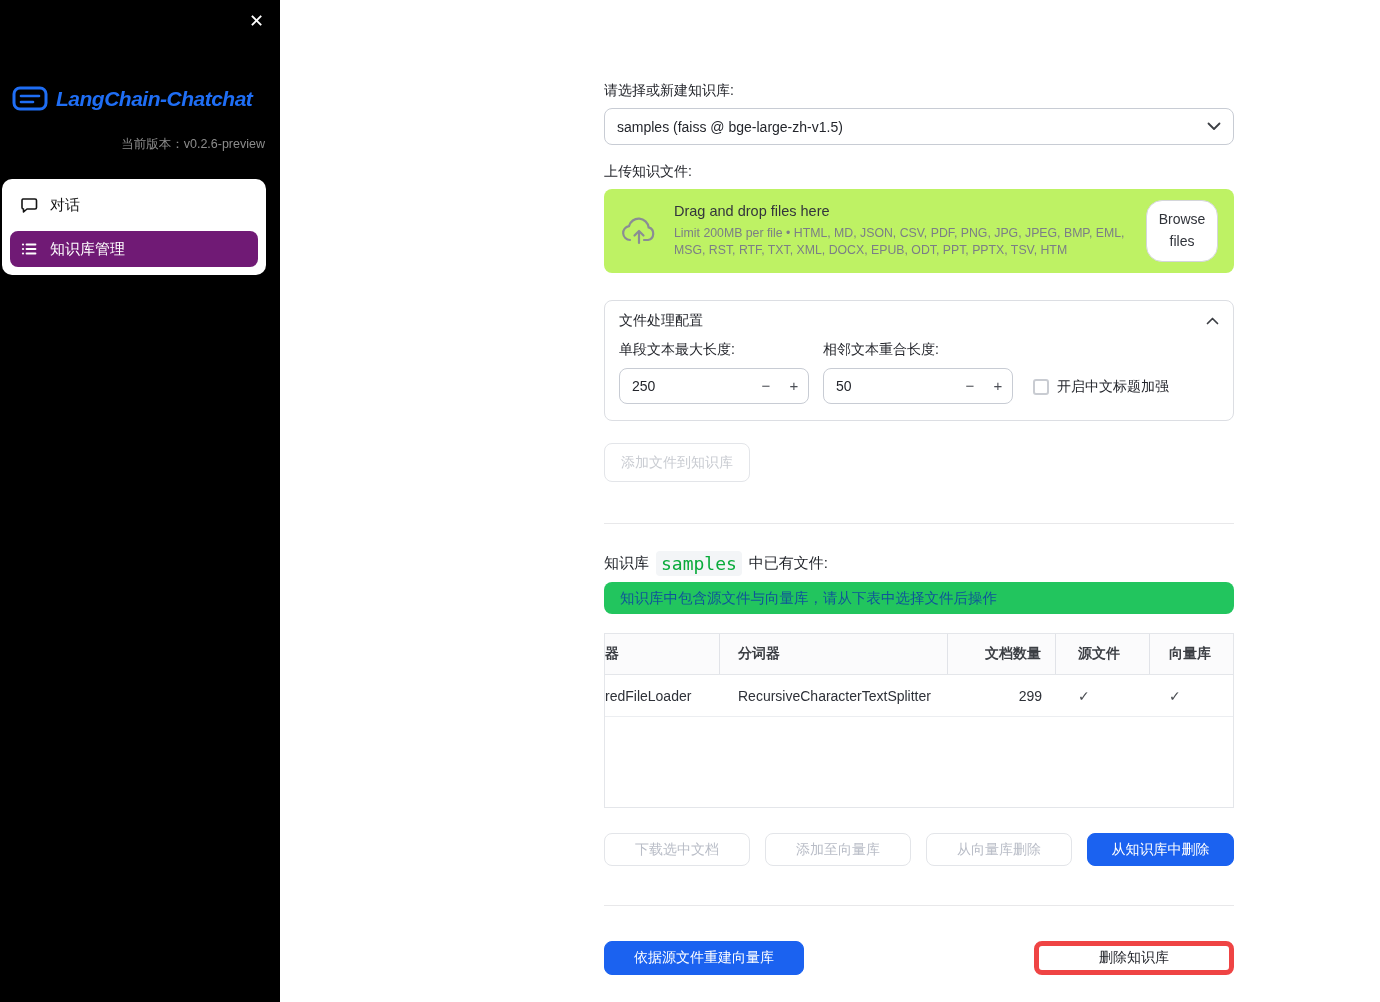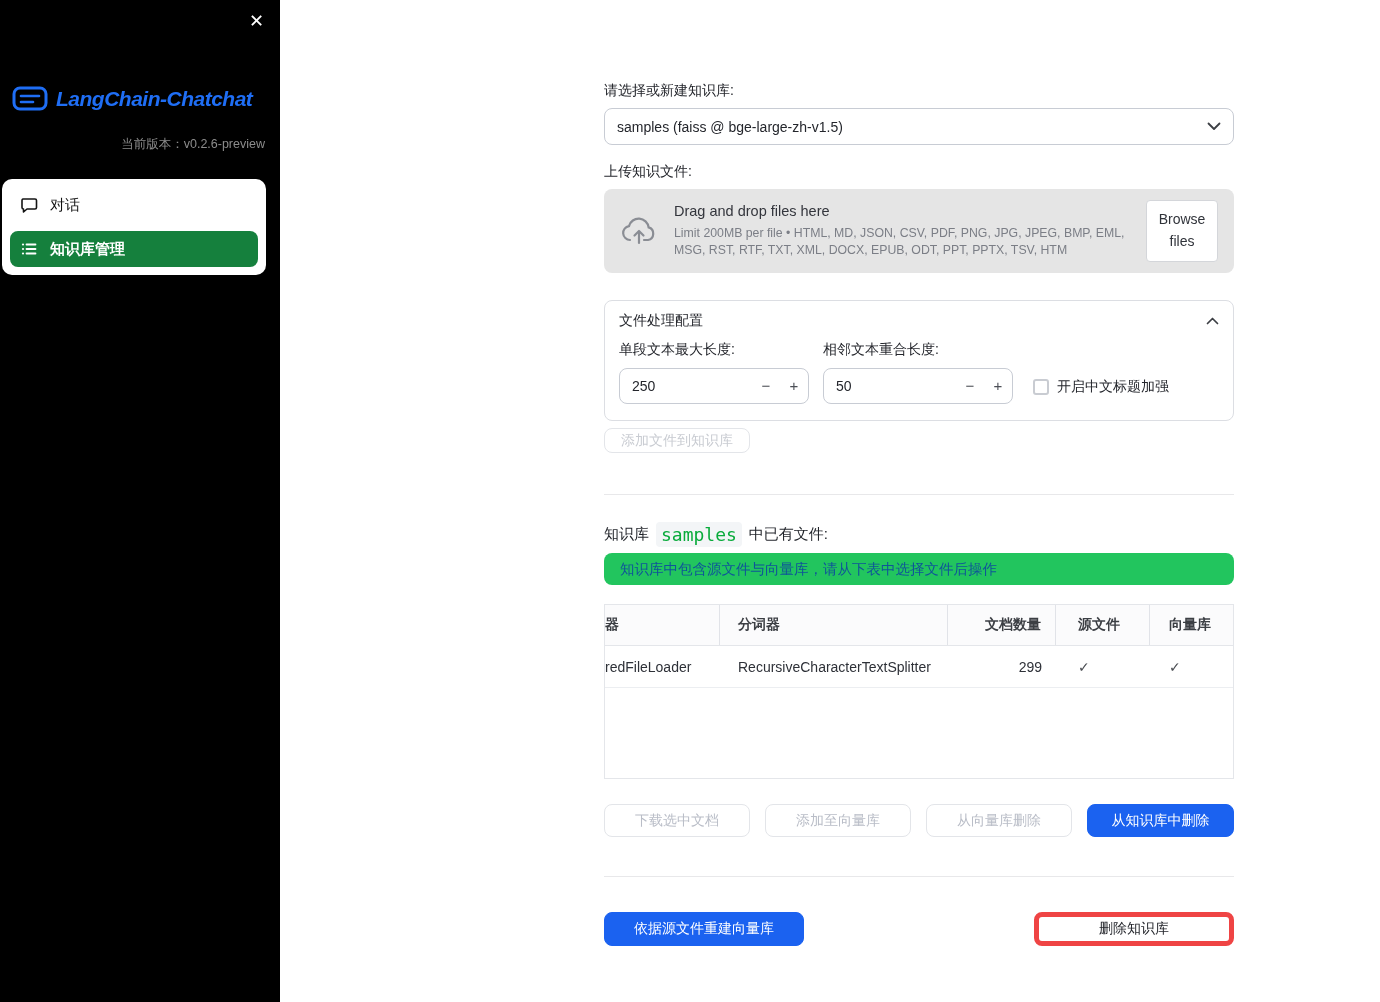--- a/index.html
+++ b/index.html
@@ -11,59 +11,59 @@
   .sidebar { position:relative; width:280px; height:100%; background:#000; flex:0 0 280px; }
   .sb-close { position:absolute; top:8px; right:12px; background:transparent; border:none;
     color:#fff; font-size:18px; line-height:1; cursor:pointer; padding:4px; }
   .logo-row { display:flex; align-items:center; gap:8px; margin:84px 12px 0 12px; }
   .logo-text { color:#1f6ef5; font-size:21px; font-weight:700; font-style:italic; letter-spacing:-0.5px; white-space:nowrap; }
   .version { margin:22px 15px 0 0; text-align:right; color:#8c8c8c; font-size:12.5px; }
   .menu-card { margin:26px 14px 0 2px; background:#fff; border-radius:10px; padding:8px; }
   .menu-item { display:flex; align-items:center; gap:12px; height:36px; padding:0 10px;
     border-radius:8px; font-size:15px; color:#111; cursor:pointer; }
   .menu-item + .menu-item { margin-top:8px; }
-  .menu-item.selected { background:#15803d; color:#fff; font-weight:700; }
+  .menu-item.selected { background:#701a75; color:#fff; font-weight:400; }
 
   
   .main { position:relative; flex:1; background:#fff; }
   .content { position:absolute; left:324px; top:0; width:630px; }
 
   .field-label { margin-top:82px; font-size:14px; color:#24262c; }
   .selectbox { margin-top:8px; height:37px; border:1px solid #c8ccd4; border-radius:8px;
     display:flex; align-items:center; padding:0 12px; cursor:pointer; background:#fff; }
   .selectbox .sel-value { flex:1; font-size:14px; color:#24262c; }
 
   .upload-label { margin-top:18px; font-size:14px; }
-  .dropzone { margin-top:8px; height:84px; background:#e5e5e5; border-radius:8px;
+  .dropzone { margin-top:8px; height:84px; background:#bef264; border-radius:8px;
     display:flex; align-items:center; padding:0 16px; gap:16px; }
   .dz-icon { flex:0 0 38px; display:flex; align-items:center; }
   .dz-texts { flex:1; }
   .dz-title { font-size:14.5px; color:#33353c; }
   .dz-hint { margin-top:6px; font-size:12.3px; line-height:1.35; color:#7b7e86; }
-  .browse-btn { flex:0 0 72px; background:#fff; border:1px solid #d4d6da; border-radius:4px;
+  .browse-btn { flex:0 0 72px; background:#fff; border:1px solid #d4d6da; border-radius:16px;
     padding:8px 6px; font-size:14px; color:#30333a; text-align:center; cursor:pointer; line-height:1.55; }
 
   .expander { margin-top:27px; border:1px solid #dcdee3; border-radius:8px; }
   .exp-head { height:40px; display:flex; align-items:center; justify-content:space-between;
     padding:0 14px; cursor:pointer; }
   .exp-title { font-size:14px; color:#24262c; }
   .exp-body { padding:0 14px 16px 14px; display:flex; align-items:flex-end; }
   .num-group { width:190px; }
   .num-group + .num-group { margin-left:14px; }
   .num-label { font-size:14px; color:#24262c; margin-bottom:9px; }
   .num-input { height:36px; border:1px solid #c8ccd4; border-radius:8px; display:flex; align-items:center; background:#fff; }
   .num-value { flex:1; padding-left:12px; font-size:14px; color:#24262c; }
   .step-btn { width:28px; text-align:center; font-size:15px; color:#4b4e55; cursor:pointer;
     background:transparent; border:none; line-height:36px; }
   .chk-group { margin-left:20px; display:flex; align-items:center; gap:8px; margin-bottom:8px; cursor:pointer; }
   .chk-box { width:16px; height:16px; border:2px solid #c9ccd2; border-radius:3px; background:#fff; }
   .chk-label { font-size:14px; color:#24262c; white-space:nowrap; }
 
   .btn { border-radius:8px; font-size:14px; display:inline-flex; align-items:center; justify-content:center; cursor:pointer; }
-  .add-files-btn { margin-top:7px; height:25px; padding:0 16px; background:#fff;
+  .add-files-btn { margin-top:22px; height:39px; padding:0 16px; background:#fff;
     border:1px solid #e3e5e9; color:#c9ccd2; }
 
   .divider { margin-top:41px; border:none; border-top:1px solid #e8e8ea; }
   .divider2 { margin-top:39px; border:none; border-top:1px solid #e8e8ea; }
 
   .kbline { margin-top:27px; font-size:15px; color:#1f2228; display:flex; align-items:center; gap:7px; }
   .inline-code { font-family:"DejaVu Sans Mono","Liberation Mono",monospace; font-size:18px;
     color:#09ab3b; background:#f3f5f7; border-radius:4px; padding:2px 5px; }
 
   .info-alert { margin-top:6px; height:32px; background:#22c55e; border-radius:8px;

